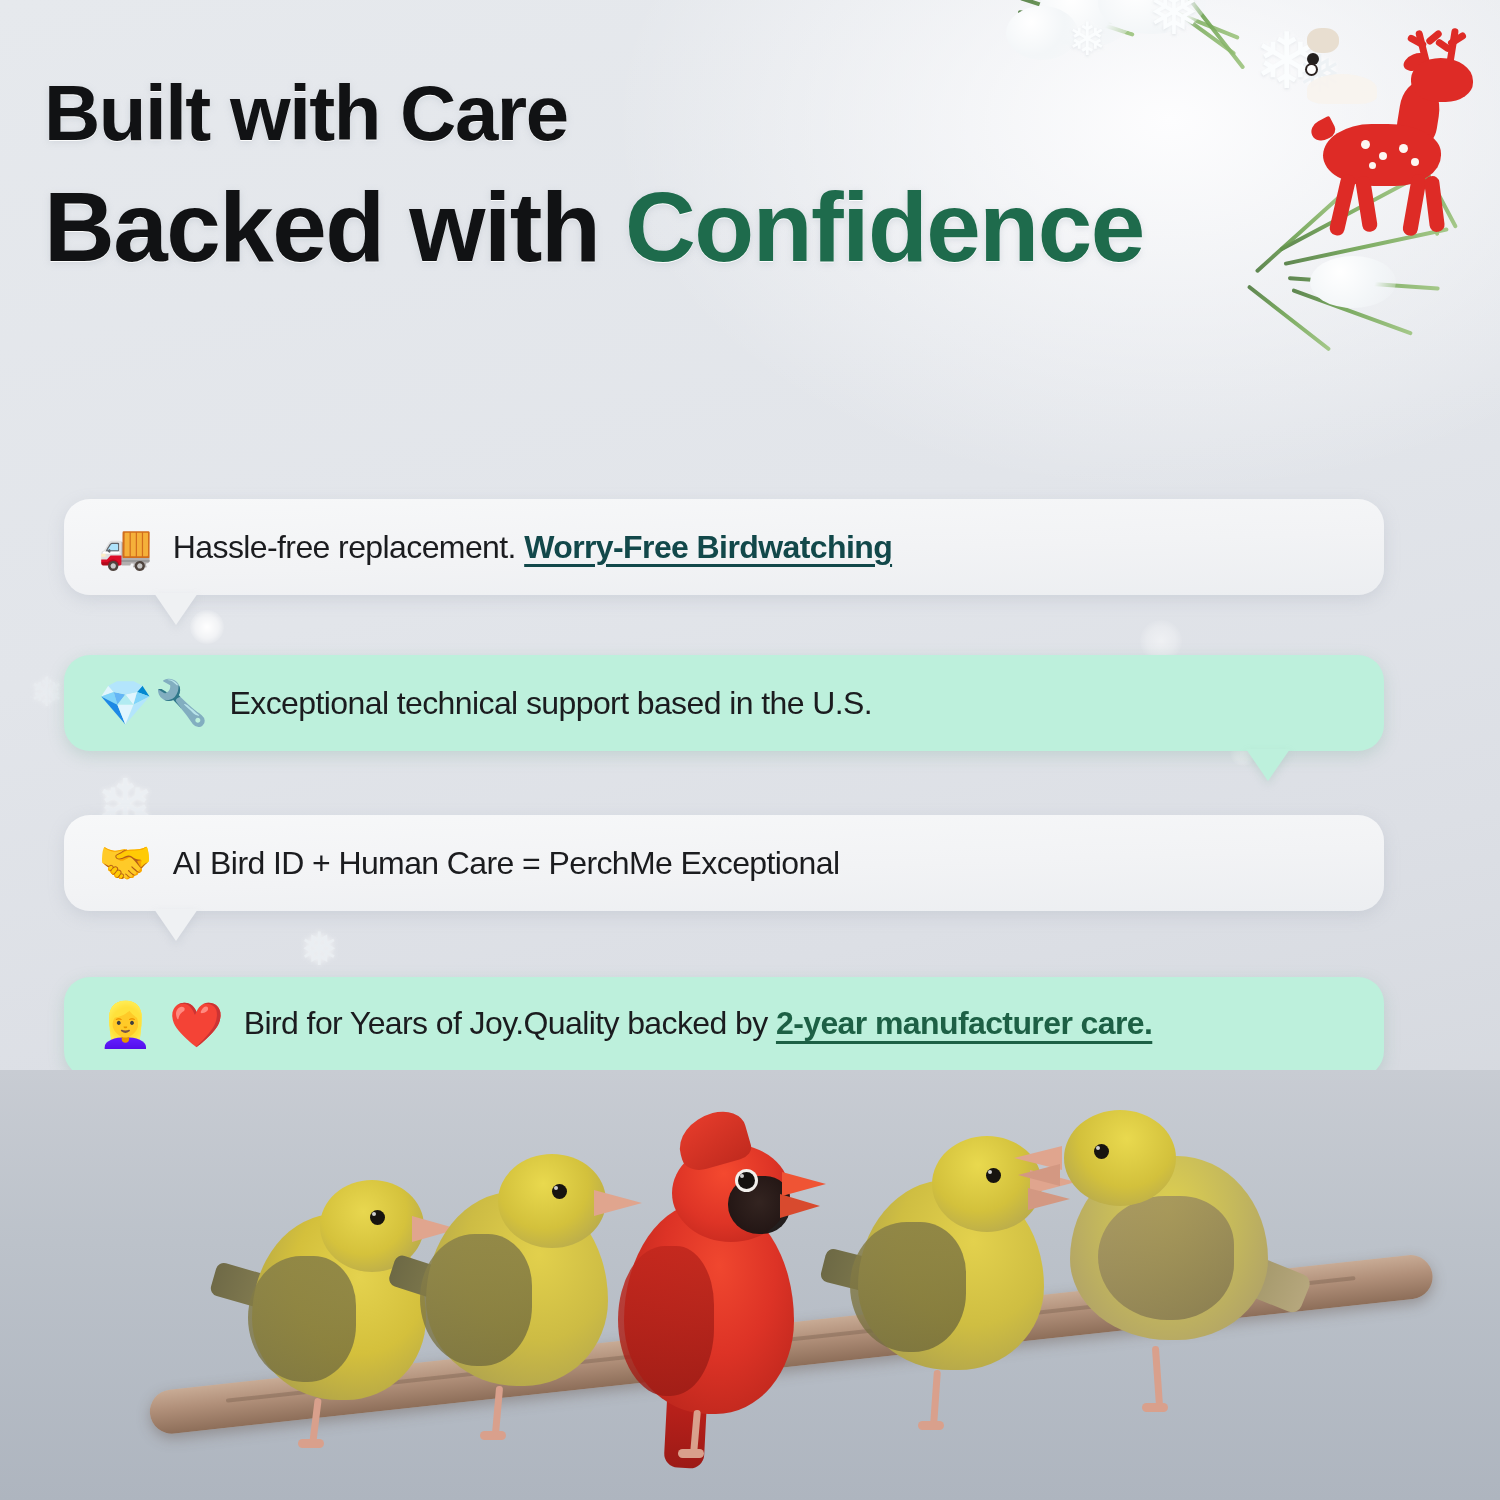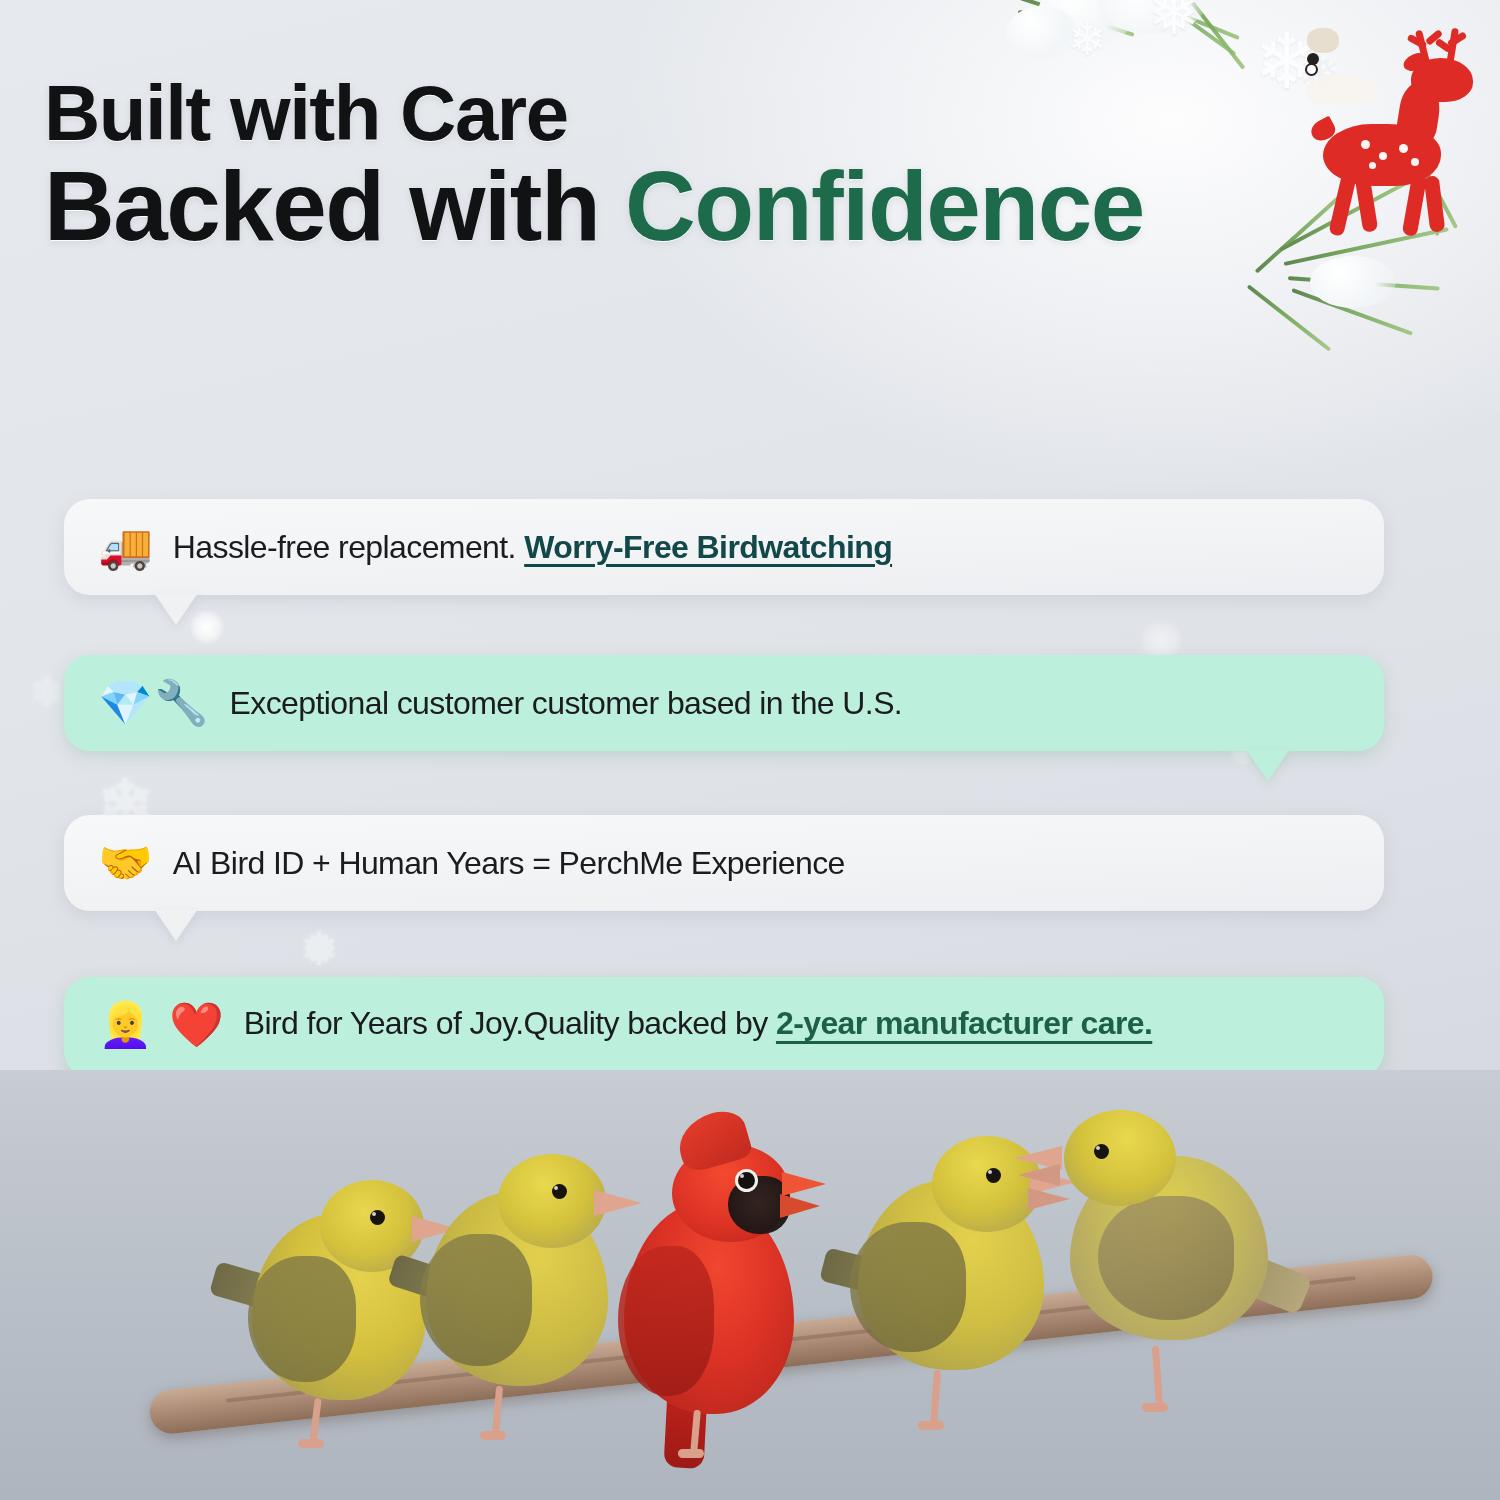--- a/index.html
+++ b/index.html
@@ -64,21 +64,21 @@
   .rd-saddle { left:40px; top:92px; width:70px; height:30px; border-radius:50% 50% 26% 26%; background:#f7f3ee; opacity:.92; }
 
   
   #headline { position:absolute; left:44px; top:74px; width:1320px; }
   .h-line {
     font-weight:700; letter-spacing:-1.5px; line-height:1.0;
     color:#111214;
     text-shadow:0 1px 0 rgba(255,255,255,.9), 0 2px 7px rgba(170,178,190,.35);
   }
   #h-line-1 { font-size:78px; }
-  #h-line-2 { font-size:98px; margin-top:5px; white-space:nowrap; }
+  #h-line-2 { font-size:98px; margin-top:26px; white-space:nowrap; }
   .accent-green { color:#1e6b4c; }
 
   
   #pill {
     position:absolute; left:64px; top:341px;
     padding:19px 56px 23px;
     background:linear-gradient(175deg,#2c7255 0%,#23694c 55%,#1d6044 100%);
     border-radius:40px;
     box-shadow:0 3px 12px rgba(40,90,70,.3), inset 0 1px 0 rgba(255,255,255,.16);
   }
@@ -247,27 +247,27 @@
 
 
   <div id="bubble-1" class="bubble light">
     <span class="emoji">🚚</span>
     <span class="bubble-text"><span>Hassle-free replacement. </span><span class="link-teal">Worry-Free Birdwatching</span></span>
     <span class="tail light-t left"></span>
   </div>
 
   <div id="bubble-2" class="bubble mint">
     <span class="emoji">💎🔧</span>
-    <span class="bubble-text">Exceptional customer customer based in the U.S.</span>
+    <span class="bubble-text">Exceptional technical support based in the U.S.</span>
     <span class="tail mint-t right"></span>
   </div>
 
   <div id="bubble-3" class="bubble light">
     <span class="emoji">🤝</span>
-    <span class="bubble-text">AI Bird ID + Human Years = PerchMe Experience</span>
+    <span class="bubble-text">AI Bird ID + Human Care = PerchMe Exceptional</span>
     <span class="tail light-t left"></span>
   </div>
 
   <div id="bubble-4" class="bubble mint">
     <span class="emoji">👱‍♀️ ❤️</span>
     <span class="bubble-text"><span>Bird for Years of Joy.Quality backed by </span><span class="link-green">2-year manufacturer care.</span></span>
     <span class="tail mint-t right"></span>
   </div>
 
   <div id="birdband">

